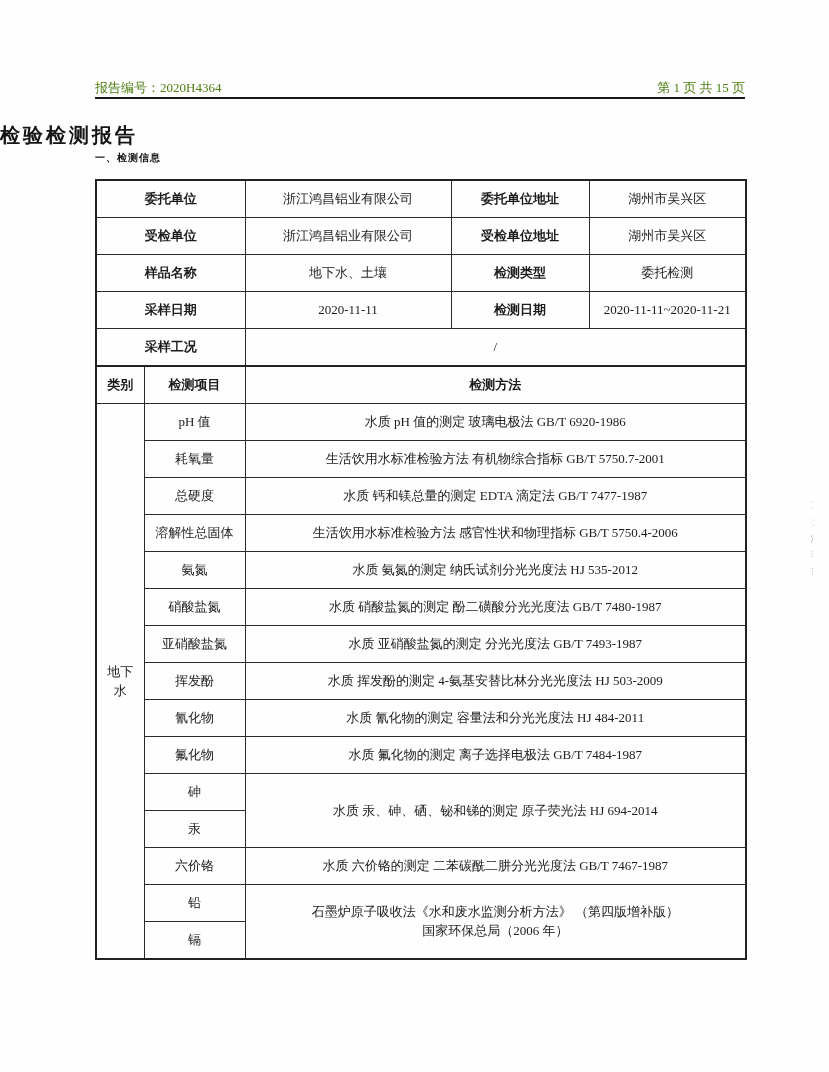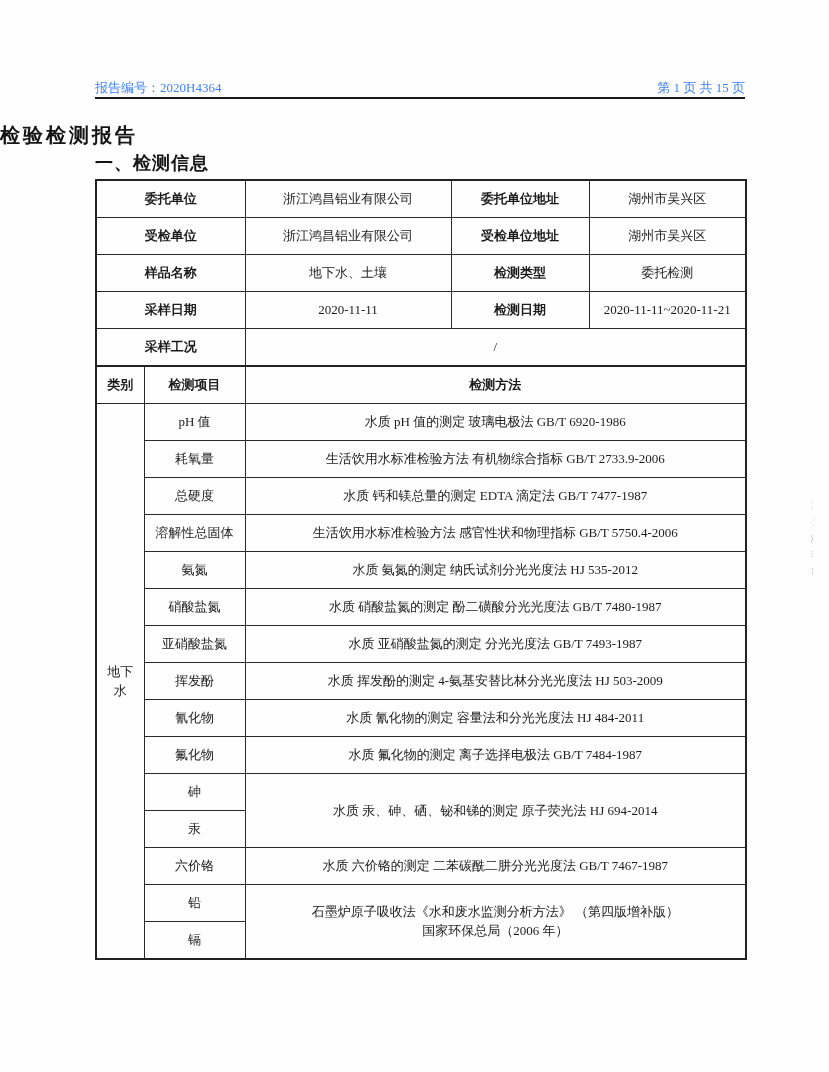--- a/index.html
+++ b/index.html
@@ -8,34 +8,34 @@
     background:#ffffff;
     font-family:"Liberation Serif","DejaVu Serif",serif;
     color:#1c1c1c;
     overflow:hidden;
   }
   .page{position:relative;width:829px;height:1072px;background:#fefefe;}
 
   .page-header{
     position:absolute;left:95px;top:79px;width:650px;
     display:flex;justify-content:space-between;align-items:flex-end;
-    font-size:13px;color:#3b82f6;
+    font-size:13px;color:#4d7c0f;
   }
   .header-rule{
     position:absolute;left:95px;top:97px;width:650px;height:0;
     border-top:2px solid #1a1a1a;
   }
   .doc-title{
     position:absolute;left:0;top:122px;width:100%;
     text-align:left;font-size:20px;font-weight:bold;letter-spacing:3px;
     font-family:"Liberation Sans","DejaVu Sans",sans-serif;color:#151515;
   }
   .section-heading{
     position:absolute;left:95px;top:151px;
-    font-size:18px;font-weight:bold;letter-spacing:1px;
+    font-size:10px;font-weight:bold;letter-spacing:1px;
     font-family:Liberation Mono, monospace;color:#151515;
   }
 
   .tables{position:absolute;left:95px;top:179px;width:650px;}
   table{border-collapse:collapse;table-layout:fixed;width:650px;background:transparent;border-radius:29px;}
   table{border:2px solid #222;}
   td,th{
     border:1px solid #2a2a2a;
     text-align:center;vertical-align:middle;
     font-size:13px;padding:2px 3px;
@@ -127,21 +127,21 @@
         </tr>
         <tr>
           <td class="cat-cell" rowspan="15">
               <div>地下水</div>
             </td>
           <td>pH 值</td>
           <td>水质 pH 值的测定 玻璃电极法 GB/T 6920-1986</td>
         </tr>
         <tr>
           <td>耗氧量</td>
-          <td>生活饮用水标准检验方法 有机物综合指标 GB/T 2733.9-2006</td>
+          <td>生活饮用水标准检验方法 有机物综合指标 GB/T 5750.7-2001</td>
         </tr>
         <tr>
           <td>总硬度</td>
           <td>水质 钙和镁总量的测定 EDTA 滴定法 GB/T 7477-1987</td>
         </tr>
         <tr>
           <td>溶解性总固体</td>
           <td>生活饮用水标准检验方法 感官性状和物理指标 GB/T 5750.4-2006</td>
         </tr>
         <tr>

